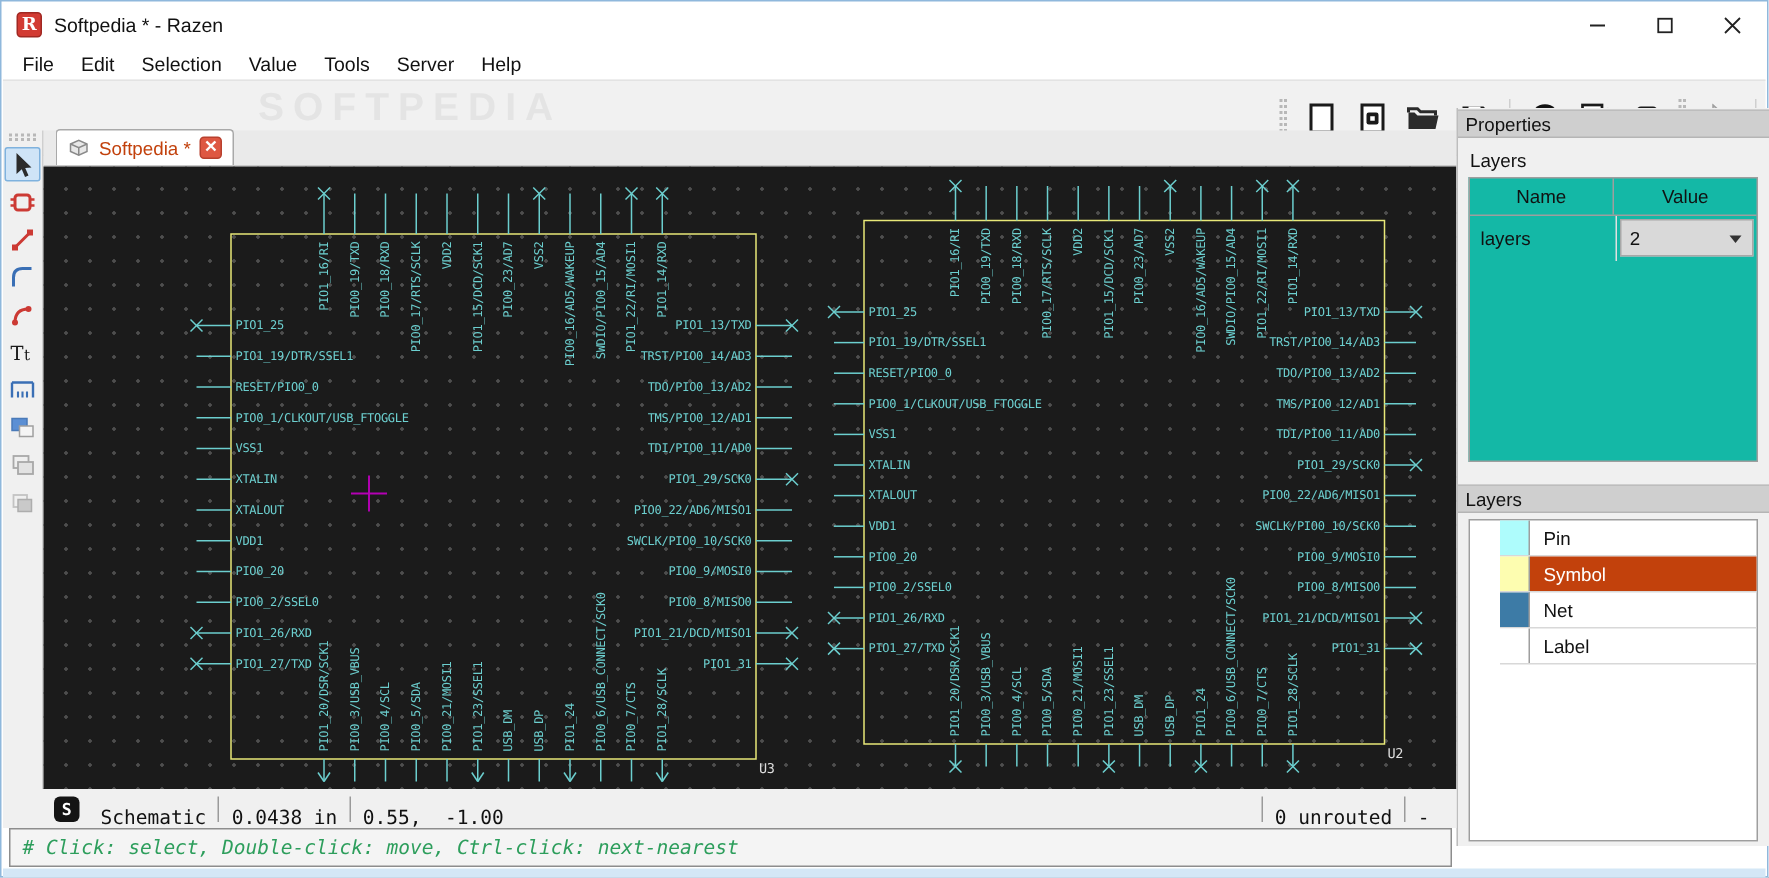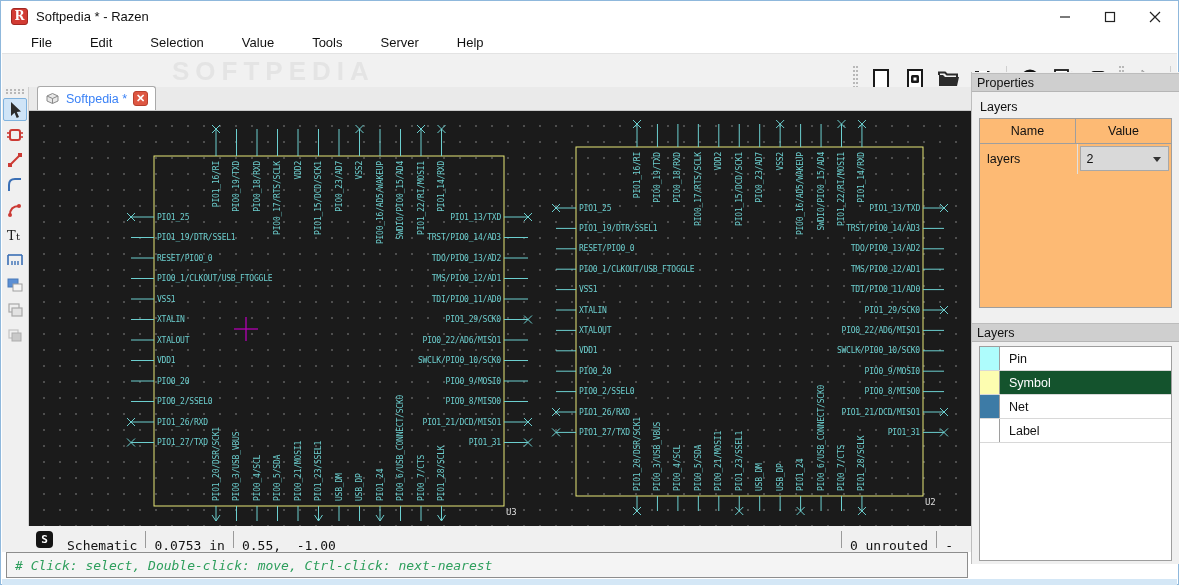--- a/index.html
+++ b/index.html
@@ -12,39 +12,39 @@
               display:flex; align-items:center; padding-left:9px; }
   .app-icon { width:17px; height:17px; background:#d23b33; border:1px solid #a02822; border-radius:3px;
               color:#fff; font-weight:bold; font-size:12px; line-height:15px; text-align:center;
               font-family:"DejaVu Serif", serif; }
   .title-text { margin-left:8px; font-size:13px; color:#111; }
   .win-controls { margin-left:auto; display:flex; align-items:center; height:100%; }
   .win-btn { width:45px; height:100%; display:flex; align-items:center; justify-content:center; color:#222; }
 
   
   .menubar { position:absolute; left:1px; top:30px; right:1px; height:22px; background:#fff;
-             display:flex; align-items:center; padding-left:20px;gap:20px; }
+             display:flex; align-items:center; padding-left:4px; }
   .menu-item { font-size:13px; color:#111; padding:2px 9px; }
 
   
   .toolbar { position:absolute; left:1px; top:52px; right:1px; height:51px; background:#f1f1f1;
              border-top:1px solid #e3e3e3; border-bottom:1px solid #dcdcdc;
              display:flex; align-items:center;justify-content:flex-end; }
   .tb-handle { width:5px; height:26px; border-left:2px dotted #b8b8b8; border-right:2px dotted #b8b8b8; margin:0 6px 0 4px; }
   .tb-btn { width:30px; height:28px; display:flex; align-items:center; justify-content:center; margin:0 2px; }
   .tb-sep { width:1px; height:26px; background:#cfcfcf; margin:0 6px; }
   .watermark { position:absolute; left:170px; top:2px; font-size:26px; font-weight:bold;
                color:rgba(120,120,120,0.10); letter-spacing:6px; pointer-events:none; }
 
   
   .tabbar { position:absolute; left:28px; top:86px; width:942px; height:24px; background:#eaeaea;
             border-bottom:1px solid #c9c9c9; display:flex; align-items:flex-end; }
   .tab { height:24px; margin-left:8px; background:#fff; border:1px solid #a9a9a9; border-bottom:none;
          border-radius:3px 3px 0 0; display:flex; align-items:center; gap:6px; padding:0 7px; }
-  .tab-label { font-size:12.5px; color:#3b82f6; }
+  .tab-label { font-size:12.5px; color:#c2410c; }
   .tab-close { width:15px; height:15px; background:#de5742; border:1px solid #b8402e; border-radius:3px;
                color:#fff; font-size:11px; line-height:13px; text-align:center; font-weight:bold; }
 
   
   .tools { position:absolute; left:1px; top:86px; width:27px; height:439px; background:#f0f0f0;
            border-right:1px solid #cfcfcf; display:flex; flex-direction:column; align-items:center; }
   .tools-handle { width:18px; height:5px; border-top:2px dotted #b8b8b8; border-bottom:2px dotted #b8b8b8; margin:2px 0 3px 0; }
   .tool-btn { width:24px; height:23px; display:flex; align-items:center; justify-content:center; margin:1px 0; border-radius:2px; }
   .tool-btn.active { background:#cfe4f7; border:1px solid #7fb2de; }
 
@@ -58,36 +58,36 @@
 
   
   .rightpanel { position:absolute; left:970px; top:71px; width:227px; height:492px; background:#f0f0f0;
                 border-left:1px solid #bdbdbd; }
   .panel-header { position:absolute; left:0; width:100%; height:19px; background:#cfcfcf;
                   border-top:1px solid #bdbdbd; border-bottom:1px solid #b5b5b5;
                   font-size:12.5px; color:#111; padding:2px 0 0 5px; }
   #hdr-props { top:1px; }
   #hdr-layers { top:251px; }
   .section-label { position:absolute; left:8px; top:28px; font-size:12.5px; color:#111; }
-  .props-table { position:absolute; left:7px; top:46px; width:193px; height:190px; background:#fdba74; border:1px solid #9e9e9e; }
+  .props-table { position:absolute; left:7px; top:46px; width:193px; height:190px; background:#14b8a6; border:1px solid #9e9e9e; }
   .props-head { display:flex; height:25px; border-bottom:1px solid #9e9e9e; }
   .props-head div { flex:1; text-align:center; font-size:12.5px; padding-top:5px; color:#111; }
   .props-head div:first-child { border-right:1px solid #9e9e9e; }
   .props-row { display:flex; height:30px; }
   .props-cell-name { flex:1; font-size:12.5px; padding:8px 0 0 7px; color:#111; border-right:1px solid #e0e0e0; }
   .props-cell-value { flex:1; padding:2px; }
   .dropdown { height:25px; background:#d9d9d9; border:1px solid #a8a8a8; display:flex; align-items:center;
               font-size:12.5px; color:#111; padding-left:6px; position:relative; }
   .dropdown::after { content:""; position:absolute; right:7px; top:10px; border-left:4px solid transparent;
                      border-right:4px solid transparent; border-top:5px solid #333; }
-  .layers-box { position:absolute; left:7px; top:274px; width:193px; height:215px; background:#fff; border:1px solid #9e9e9e; }
+  .layers-box { position:absolute; left:7px; top:274px; width:193px; height:215px; background:#fff; border:1px solid #9e9e9e;padding-left:20px; }
   .layer-row { display:flex; height:24px; border-bottom:1px solid #d8d8d8; align-items:stretch; }
   .swatch { width:20px; border-right:1px solid #9e9e9e; }
   .layer-label { flex:1; font-size:12.5px; color:#111; padding:5px 0 0 9px; }
-  .layer-row.selected .layer-label { background:#14532d; color:#fff; }
+  .layer-row.selected .layer-label { background:#c2410c; color:#fff; }
 
   
   .statusbar { position:absolute; left:1px; top:525px; width:969px; height:26px; background:#f0f0f0;
                display:flex; align-items:center; padding:0 10px 0 34px;
                font-family:"DejaVu Sans Mono", monospace; font-size:13px; color:#111; }
   .sbadge { width:17px; height:17px; background:#141414; color:#fff; border-radius:4px; font-size:11px;
             font-weight:bold; text-align:center; line-height:17px; margin-right:6px;
             font-family:"DejaVu Sans Mono", monospace; }
   .sitem { white-space:pre; padding:0 8px;margin-top:12px; }
   .ssep { width:1px; height:17px; background:#9a9a9a; }
@@ -585,21 +585,21 @@
           <span class="swatch" style="background: rgb(255, 255, 255);"></span>
           <span class="layer-label">Label</span>
         </div>
       </div>
   </div>
 
   <div class="statusbar">
     <span class="sbadge">S</span>
     <span class="sitem">Schematic</span>
     <span class="ssep"></span>
-    <span class="sitem">0.0753 in</span>
+    <span class="sitem">0.0438 in</span>
     <span class="ssep"></span>
     <span class="sitem">0.55,  -1.00</span>
     <span class="sspacer"></span>
     <span class="ssep"></span>
     <span class="sitem">0 unrouted</span>
     <span class="ssep"></span>
     <span class="sitem">-</span>
   </div>
 
   <div class="hintbar">

